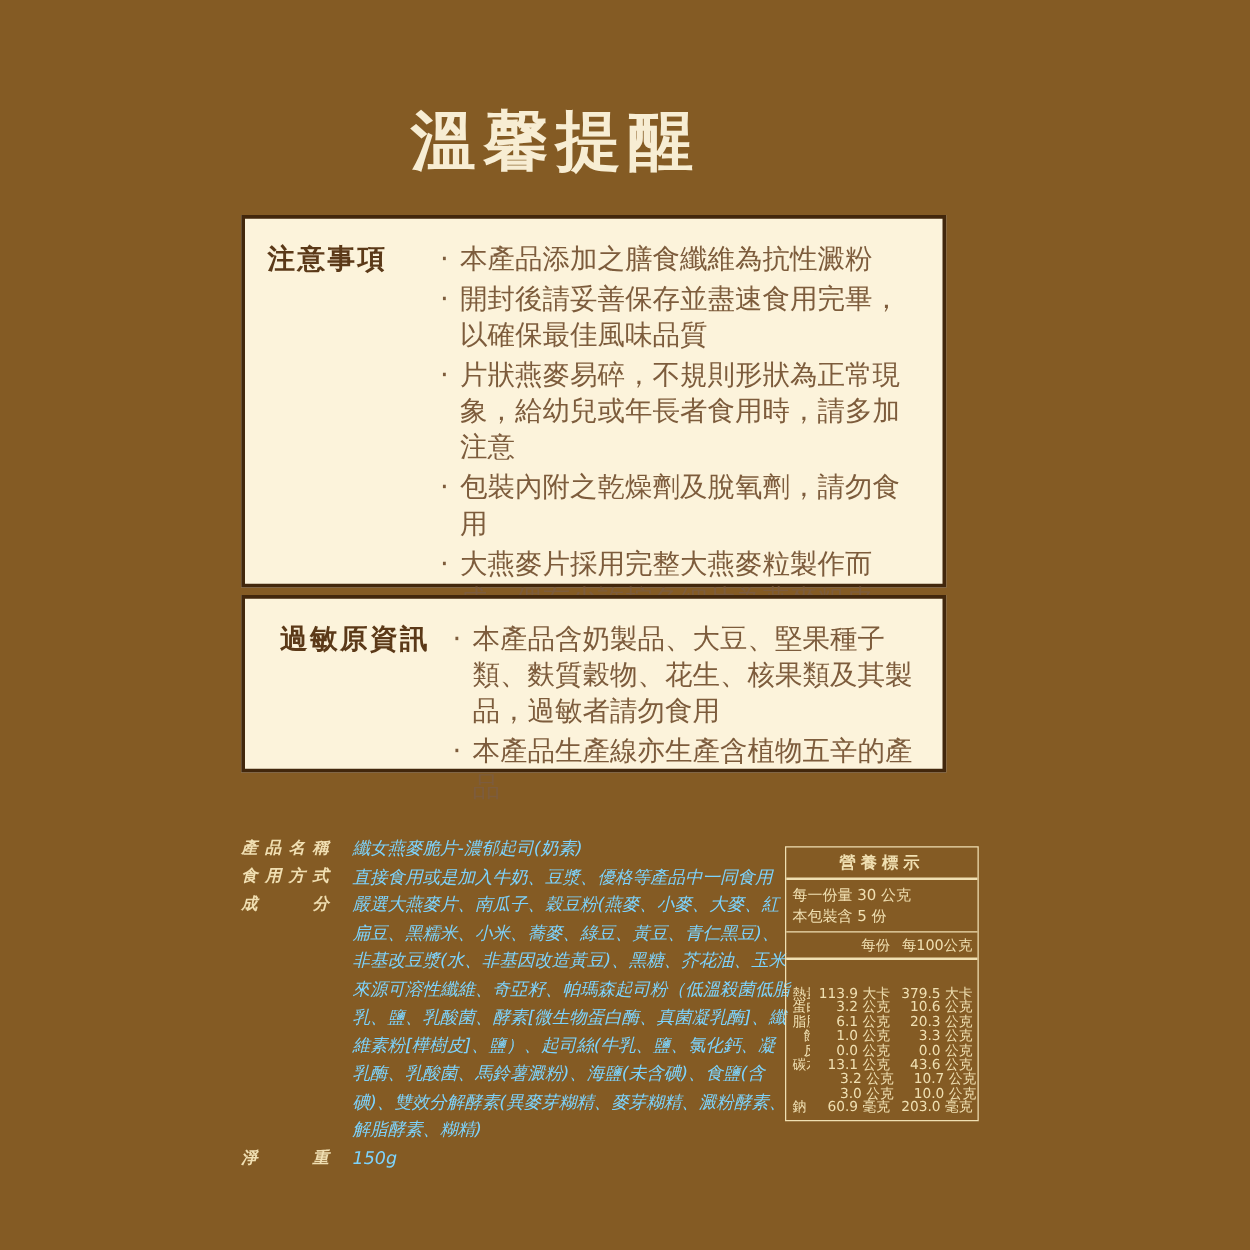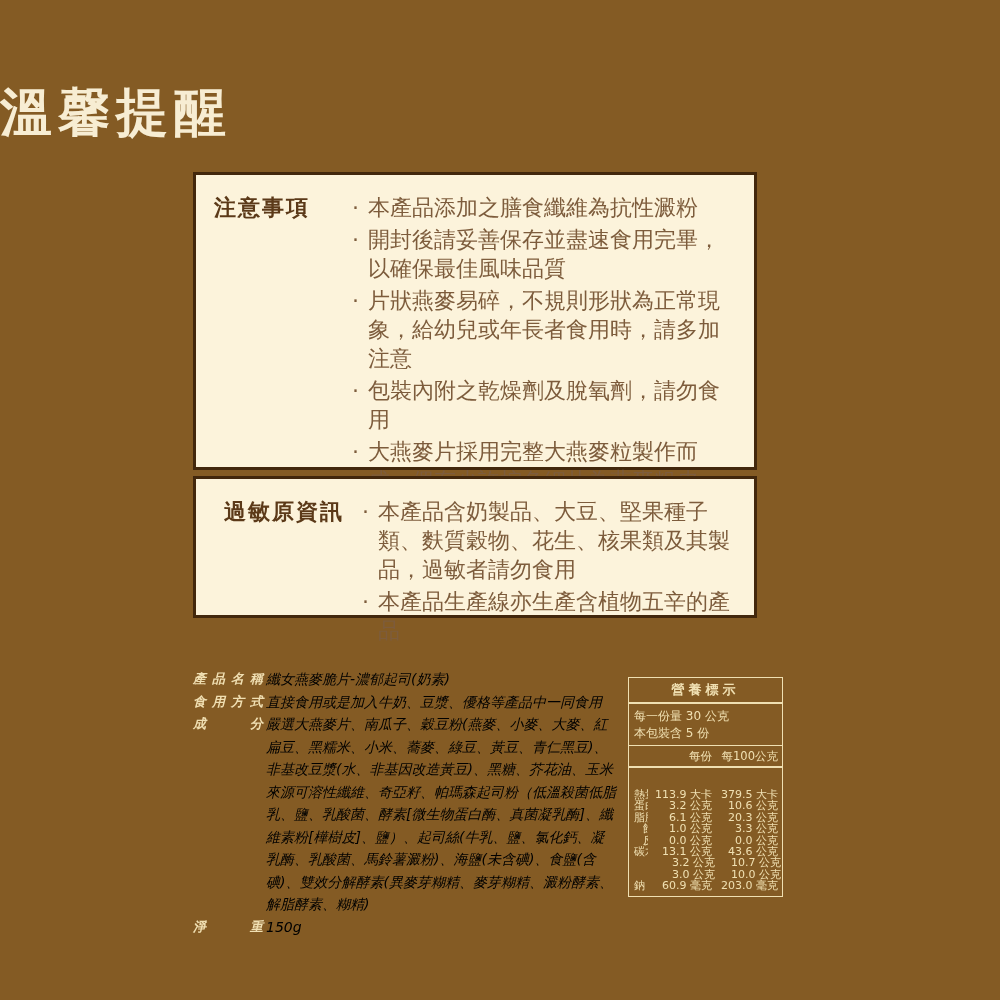--- a/index.html
+++ b/index.html
@@ -2,21 +2,21 @@
 <html><head>
 <meta charset="utf-8">
 <style>
   html,body{margin:0;padding:0;}
   body{background:#845B24;font-family:"DejaVu Sans",sans-serif;}
   .page{position:relative;width:1000px;height:1000px;background:#845B24;overflow:hidden;}
 
   
   .page-title{
     position:absolute;top:78px;left:0;width:889px;
-    margin:0;
+    text-align:center;margin:0;
     font-family:"DejaVu Serif",serif;font-weight:bold;
     font-size:52px;letter-spacing:6px;color:#F7EDD3;
   }
 
   
   .panel{
     position:absolute;left:193px;width:564px;box-sizing:border-box;
     background:#FCF3DB;border:3px solid #42270C;
     display:flex;align-items:flex-start;
     padding:18px 14px 10px 18px;
@@ -39,22 +39,22 @@
 
   
   .product{position:absolute;left:193px;top:668px;width:425px;color:#EAD8A8;}
   .p-row{display:flex;align-items:flex-start;margin:0;font-style:italic;}
   .p-label{
     flex:0 0 70px;width:70px;
     font-size:13px;font-weight:bold;line-height:22.5px;
     text-align:justify;text-align-last:justify;color:#F0DFB2;
   }
   .p-value{
-    flex:0 0 352px;width:352px;margin-left:3px;
-    font-size:14px;line-height:22.5px;color:#000000;
+    flex:0 0 352px;width:352px;margin-left:19px;
+    font-size:14px;line-height:22.5px;color:#7dd3fc;
   }
 
   
   .nutrition{
     position:absolute;left:628px;top:677px;width:155px;box-sizing:border-box;
     border:1px solid #F0E0B2;color:#F0E0B2;
     padding:0;
   }
   .n-title{
     text-align:center;font-size:13px;font-weight:bold;letter-spacing:4px;

